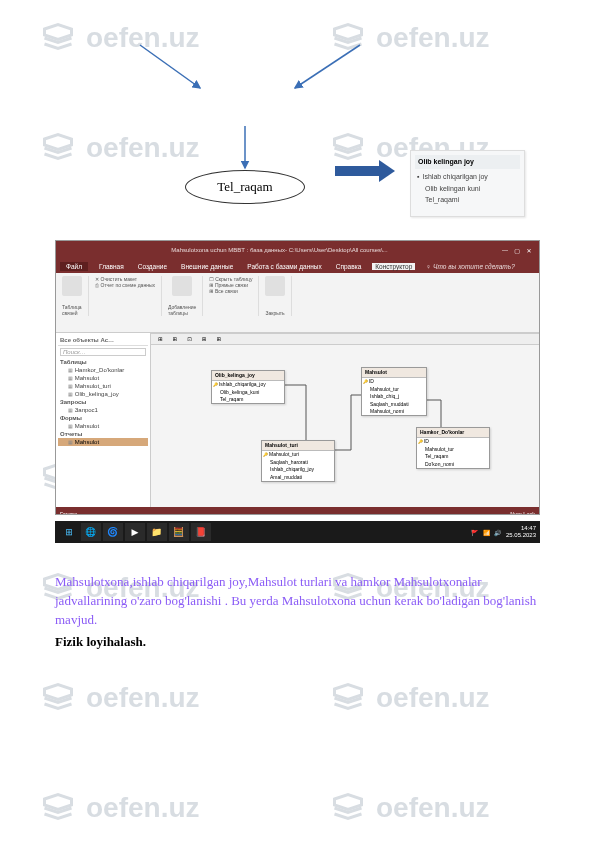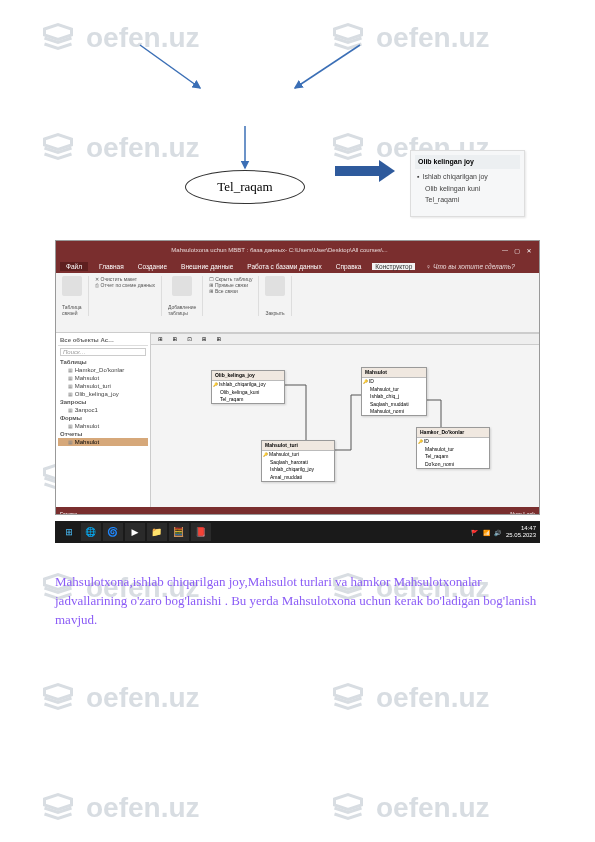--- a/index.html
+++ b/index.html
@@ -575,14 +575,15 @@
       <span>📶</span>
       <span>🔊</span>
       <div class="tb-clock">
         <div>14:47</div>
         <div>25.05.2023</div>
       </div>
     </div>
   </div>
 
   <p class="body-text">Mahsulotxona,ishlab chiqarilgan joy,Mahsulot turlari va hamkor Mahsulotxonalar jadvallarining o'zaro bog'lanishi . Bu yerda Mahsulotxona uchun kerak bo'ladigan bog'lanish mavjud.</p>
+  <p class="body-heading">Fizik loyihalash.</p>
 
 </div>
 
 </body></html>

